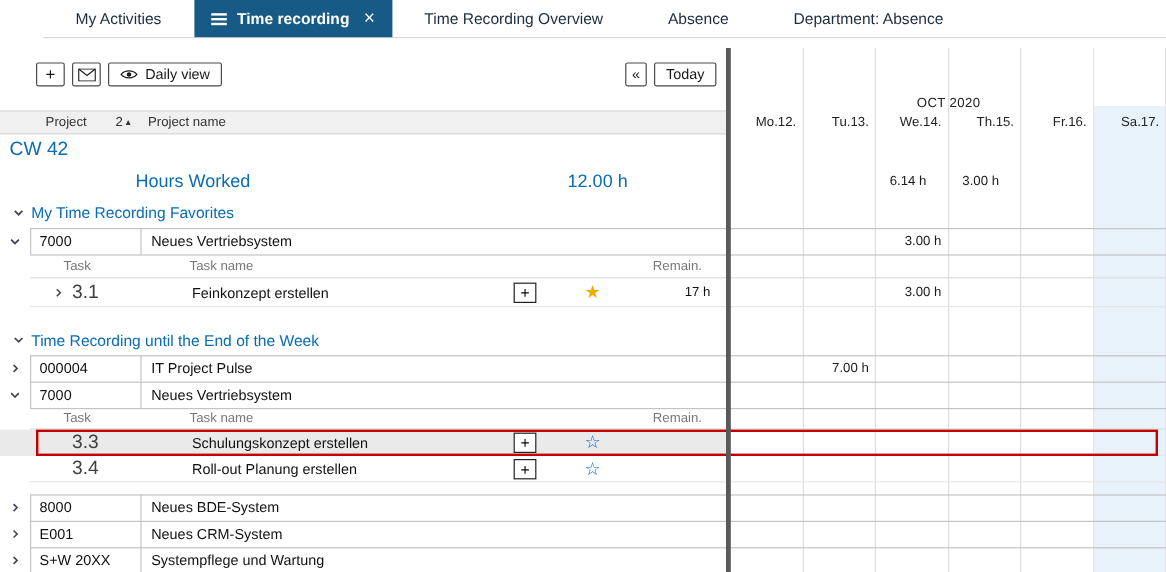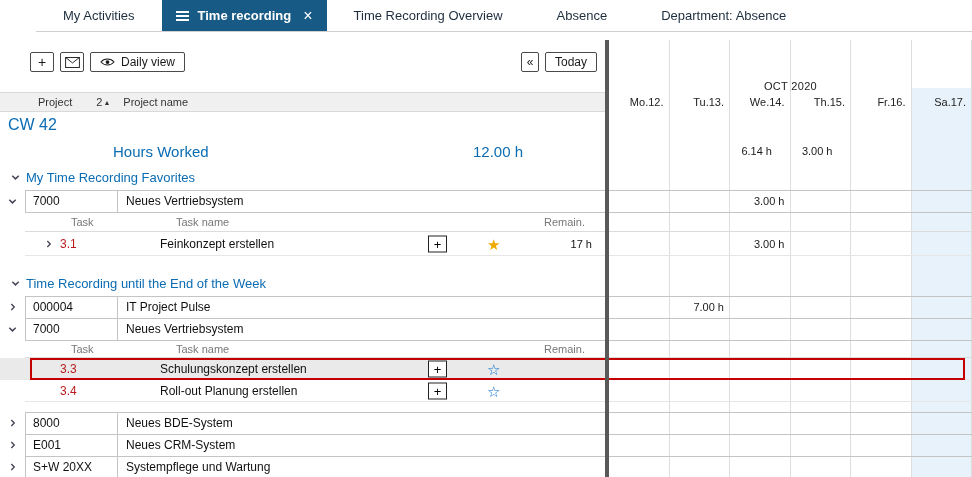--- a/index.html
+++ b/index.html
@@ -57,28 +57,28 @@
   
   .r-proj{height:22px;}
   .chv{width:25px;display:flex;justify-content:center;align-items:center;}
   .pid{width:93px;height:100%;box-sizing:border-box;border-left:1px solid #c4c4c4;border-right:1px solid #c4c4c4;
        display:flex;align-items:center;padding-left:7px;font-size:12px;color:#111;}
   .pname{flex:1;height:100%;display:flex;align-items:center;padding-left:8px;font-size:12px;color:#111;}
   .r-proj::after{content:"";position:absolute;left:25px;right:0;bottom:-1px;border-bottom:1px solid #c4c4c4;z-index:2;}
   .r-proj.bt::before{content:"";position:absolute;left:25px;right:0;top:0;border-top:1px solid #c4c4c4;z-index:2;}
   
   .r-th{height:20px;}  .r-th2{height:18px;}
-  .thl{margin-left:71px;width:105px;font-size:11px;color:#777;}
+  .thl{margin-left:53px;width:105px;font-size:11px;color:#777;}
   .thn{flex:1;font-size:11px;color:#777;}
   .thr{font-size:11px;color:#777;margin-right:20px;}
   .r-th::after,.r-th2::after{content:"";position:absolute;left:25px;right:0;bottom:0;border-bottom:1px solid #dcdcdc;}
   .r-task{height:24px;}  .r-task.s2{height:22px;}
   .r-task::after{content:"";position:absolute;left:25px;right:0;bottom:0;border-bottom:1px solid #e6e6e6;}
   .tchv{margin-left:44px;width:16px;display:flex;align-items:center;}
-  .tid{width:100px;font-size:12px;color:#b91c1c;}
+  .tid{width:100px;font-size:16px;color:#404040;}
   .tid.m60{margin-left:60px;}
   .tname{font-size:12px;color:#111;}
   .plusbtn{position:absolute;left:428px;top:50%;transform:translateY(-50%);width:19px;height:17px;
            border:1px solid #222;background:#fff;display:flex;align-items:center;justify-content:center;
            font-size:13px;line-height:1;padding:0;z-index:2;cursor:pointer;font-family:"Liberation Sans",sans-serif;}
   .star{position:absolute;left:487px;top:50%;transform:translateY(-50%);font-size:15px;line-height:1;z-index:2;cursor:pointer;}
   .star.gold{color:#f0ab00;}
   .star.blue{color:#0a6ed1;}
   .remain{position:absolute;right:380px;top:50%;transform:translateY(-50%);font-size:11px;color:#111;}
   

